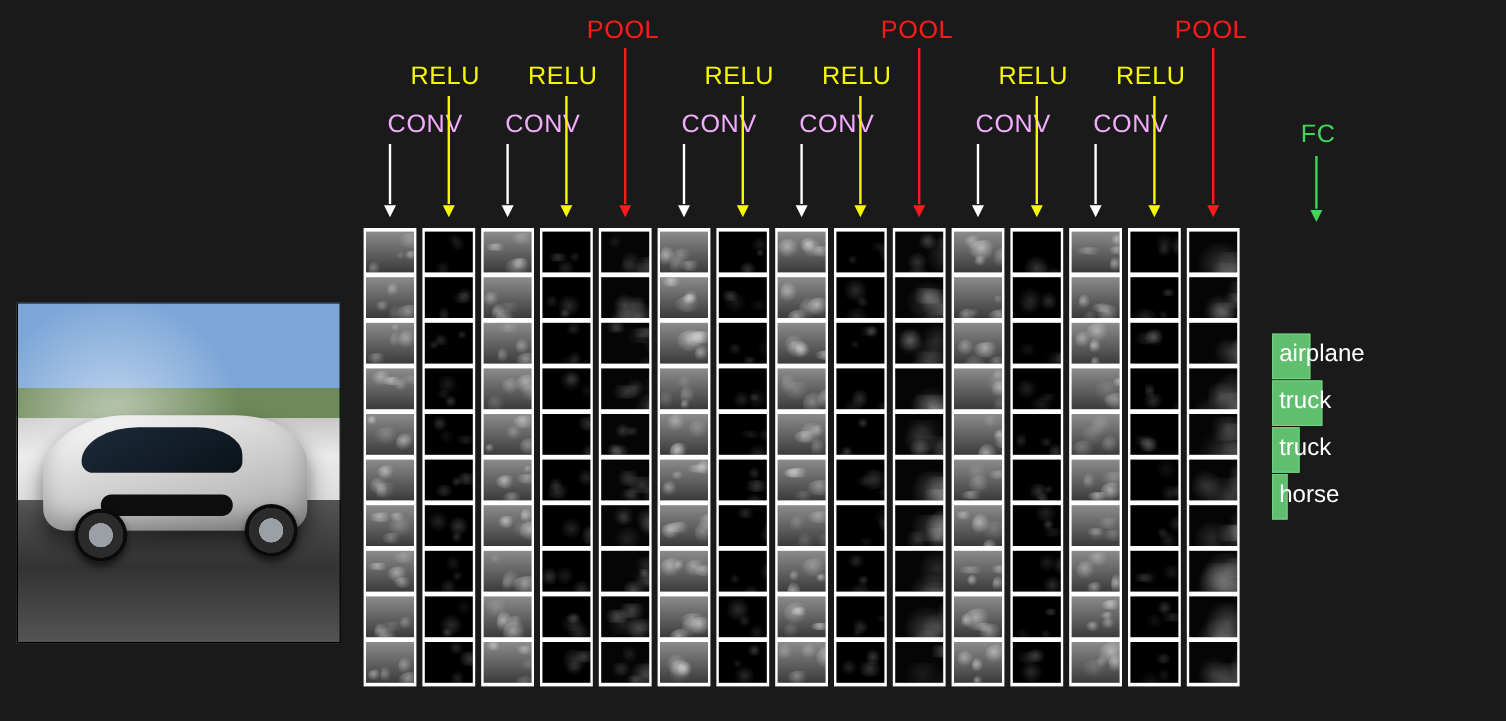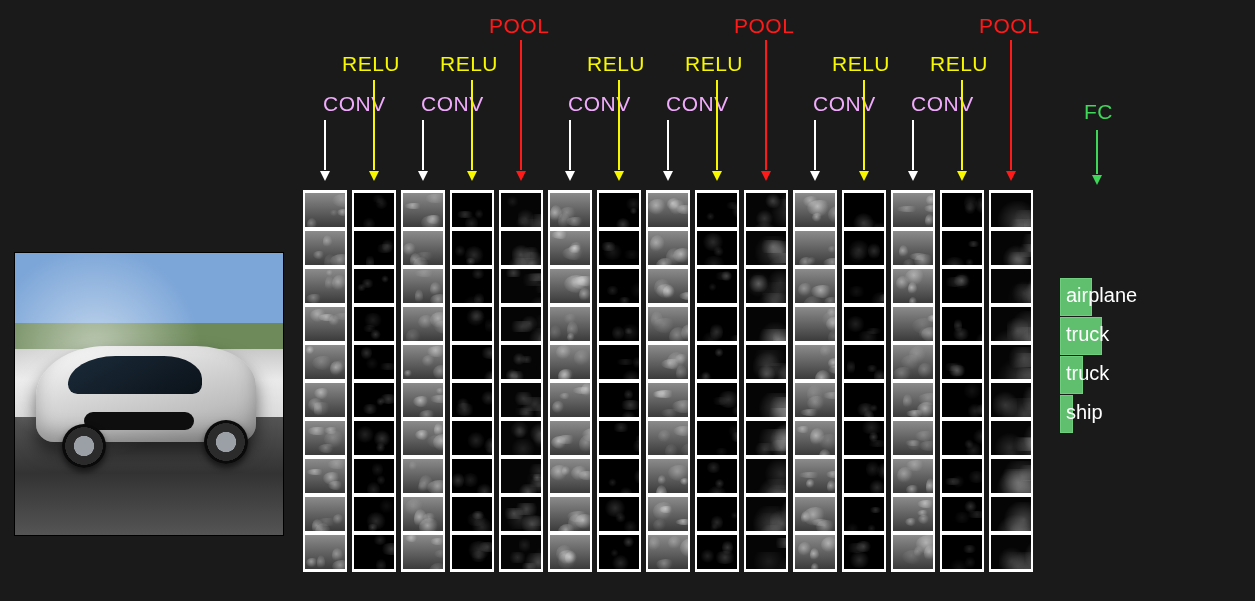--- a/index.html
+++ b/index.html
@@ -1154,17 +1154,17 @@
       <div class="fc-row">
         <div class="fc-bar" style="width: 41.8px;"></div>
         <div class="fc-txt">truck</div>
       </div>
       <div class="fc-row">
         <div class="fc-bar" style="width: 22.8px;"></div>
         <div class="fc-txt">truck</div>
       </div>
       <div class="fc-row">
         <div class="fc-bar" style="width: 13.3px;"></div>
-        <div class="fc-txt">ship</div>
+        <div class="fc-txt">horse</div>
       </div>
     </div>
 
 </div>
 
 </body></html>

